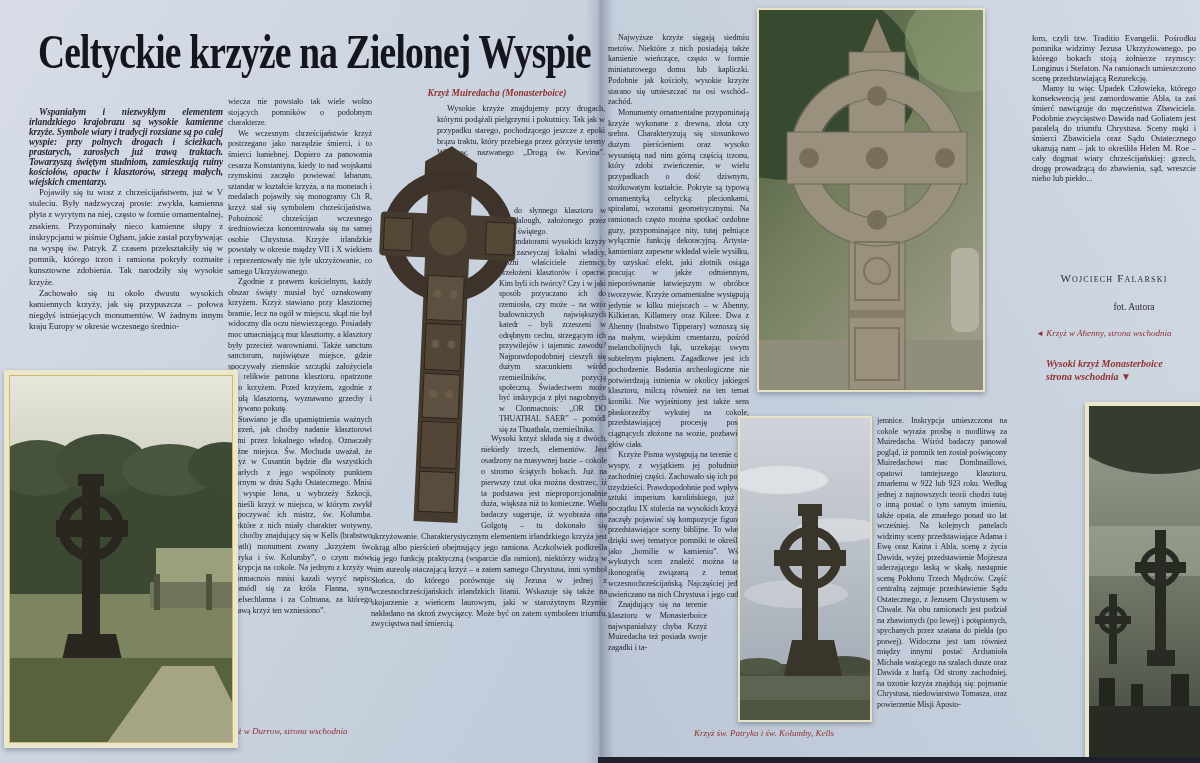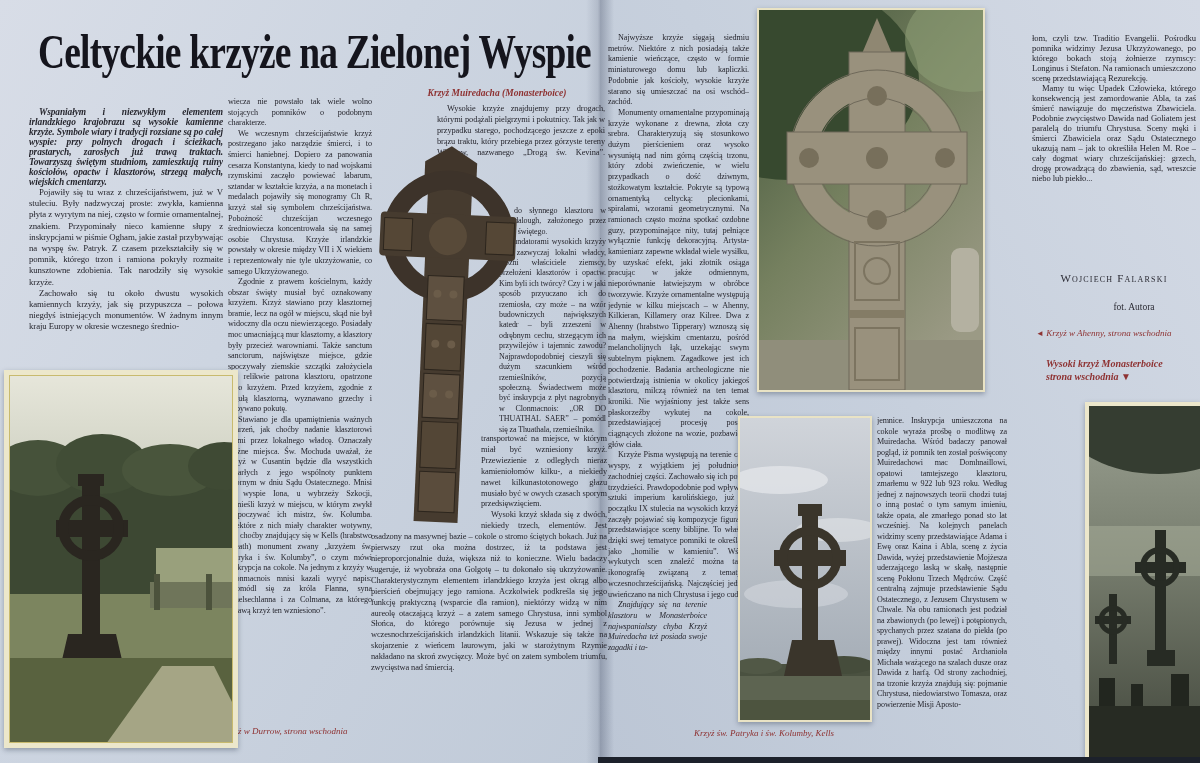--- a/index.html
+++ b/index.html
@@ -66,21 +66,20 @@
 </div>
 
 <div class="txt" style="left:499px;top:206px;width:107px;height:228px;font-size:8px;line-height:10.4px;">
   <p class="noind">on do słynnego klasztoru w Glendalough, założonego przez tegoż świętego.</p>
   <p>Fundatorami wysokich krzyży byli zazwyczaj lokalni władcy, możni właściciele ziemscy, przełożeni klasztorów i opactw. Kim byli ich twórcy? Czy i w jaki sposób przyuczano ich do rzemiosła, czy może – na wzór budowniczych największych katedr – byli zrzeszeni w odrębnym cechu, strzegącym ich przywilejów i tajemnic zawodu? Najprawdopodobniej cieszyli się dużym szacunkiem wśród rzemieślników, pozycją społeczną. Świadectwem może być inskrypcja z płyt nagrobnych w Clonmacnois: „OR DO THUATHAL SAER” – pomódl się za Thuathala, rzemieślnika.</p>
 
 </div>
 
 <div class="txt" style="left:371px;top:434px;width:236px;height:260px;">
   <div class="spacer-l" style="width:110px;height:90px;"></div>
-  <p class="noind">transportować na miejsce, w którym miał być wzniesiony krzyż. Przewiezienie z odległych nieraz kamieniołomów kilku-, a niekiedy nawet kilkunastotonowego głazu musiało być w owych czasach sporym przedsięwzięciem.</p>
   <p>Wysoki krzyż składa się z dwóch, niekiedy trzech, elementów. Jest osadzony na masywnej bazie – cokole o stromo ściętych bokach. Już na pierwszy rzut oka można dostrzec, iż ta podstawa jest nieproporcjonalnie duża, większa niż to konieczne. Wielu badaczy sugeruje, iż wyobraża ona Golgotę – tu dokonało się ukrzyżowanie. Charakterystycznym elementem irlandzkiego krzyża jest okrąg albo pierścień obejmujący jego ramiona. Aczkolwiek podkreśla się jego funkcję praktyczną (wsparcie dla ramion), niektórzy widzą w nim aureolę otaczającą krzyż – a zatem samego Chrystusa, inni symbol Słońca, do którego porównuje się Jezusa w jednej z wczesnochrześcijańskich irlandzkich litanii. Wskazuje się także na skojarzenie z wieńcem laurowym, jaki w starożytnym Rzymie nakładano na skroń zwycięzcy. Może być on zatem symbolem triumfu, zwycięstwa nad śmiercią.</p>
 </div>
 
 <div class="photo cutout" style="left:364px;top:144px;width:160px;height:380px;transform:rotate(2.5deg);transform-origin:50% 0;z-index:2;">
   <svg width="160" height="380" viewBox="0 0 160 380">
     <polygon points="62,18 88,2 114,18 114,36 62,36" fill="#41362b"></polygon>
     <rect x="66" y="30" width="44" height="348" fill="#463b2f"></rect>
     <circle cx="88" cy="92" r="56" fill="none" stroke="#3d332a" stroke-width="19"></circle>
     <rect x="20" y="70" width="136" height="44" rx="4" fill="#463b2f"></rect>
     <circle cx="88" cy="92" r="19" fill="#584a39"></circle>
@@ -131,21 +130,21 @@
       <polygon points="96,368 152,290 204,290 224,330 224,368" fill="#b3b192" opacity=".85"></polygon>
     </svg>
   </div>
 </div>
 <div class="cap" style="left:221px;top:726px;font-size:9px;">Krzyż w Durrow, strona wschodnia</div>
 
 <div class="txt" style="left:608px;top:33px;width:141px;height:704px;font-size:8.2px;line-height:10.7px;">
   <p>Najwyższe krzyże sięgają siedmiu metrów. Niektóre z nich posiadają także kamienie wieńczące, często w formie miniaturowego domu lub kapliczki. Podobnie jak kościoły, wysokie krzyże starano się umieszczać na osi wschód–zachód.</p>
   <p>Monumenty ornamentalne przypominają krzyże wykonane z drewna, złota czy srebra. Charakteryzują się stosunkowo dużym pierścieniem oraz wysoko wysuniętą nad nim górną częścią trzonu, który zdobi zwieńczenie, w wielu przypadkach o dość dziwnym, stożkowatym kształcie. Pokryte są typową ornamentyką celtycką: plecionkami, spiralami, wzorami geometrycznymi. Na ramionach często można spotkać ozdobne guzy, przypominające nity, tutaj pełniące wyłącznie funkcję dekoracyjną. Artysta-kamieniarz zapewne wkładał wiele wysiłku, by uzyskać efekt, jaki złotnik osiąga pracując w jakże odmiennym, nieporównanie łatwiejszym w obróbce tworzywie. Krzyże ornamentalne występują jedynie w kilku miejscach – w Ahenny, Kilkieran, Killamery oraz Kilree. Dwa z Ahenny (hrabstwo Tipperary) wznoszą się na małym, wiejskim cmentarzu, pośród melancholijnych łąk, urzekając swym subtelnym pięknem. Zagadkowe jest ich pochodzenie. Badania archeologiczne nie potwierdzają istnienia w okolicy jakiegoś klasztoru, milczą również na ten temat kroniki. Nie wyjaśniony jest także sens płaskorzeźby wykutej na cokole, przedstawiającej procesję postaci ciągnących złożone na wozie, pozbawione głów ciała.</p>
   <p>Krzyże Pisma występują na terenie całej wyspy, z wyjątkiem jej południowo-zachodniej części. Zachowało się ich ponad trzydzieści. Prawdopodobnie pod wpływem sztuki imperium karolińskiego, już na początku IX stulecia na wysokich krzyżach zaczęły pojawiać się kompozycje figuralne przedstawiające sceny biblijne. To właśnie dzięki swej tematyce pomniki te określano jako „homilie w kamieniu”. Wśród wykutych scen znaleźć można także ikonografię związaną z tematyką wczesnochrześcijańską. Najczęściej jednak uwieńczano na nich Chrystusa i jego cuda.</p>
-  <p style="padding-right:42px;font-style:italic;">Znajdujący się na terenie klasztoru w Monasterboice najwspanialszy chyba Krzyż Muiredacha też posiada swoje zagadki i ta-</p>
+  <p style="padding-right:42px;">Znajdujący się na terenie klasztoru w Monasterboice najwspanialszy chyba Krzyż Muiredacha też posiada swoje zagadki i ta-</p>
 </div>
 
 <div class="photo framed" style="left:757px;top:8px;width:228px;height:384px;z-index:2;">
   <svg width="224" height="380" viewBox="0 0 224 380">
     <defs>
       <linearGradient id="agb" x1="0" y1="0" x2=".7" y2="1">
         <stop offset="0" stop-color="#42543a"></stop>
           <stop offset=".5" stop-color="#75805f"></stop>
           <stop offset="1" stop-color="#9b9a85"></stop>
       </linearGradient>

